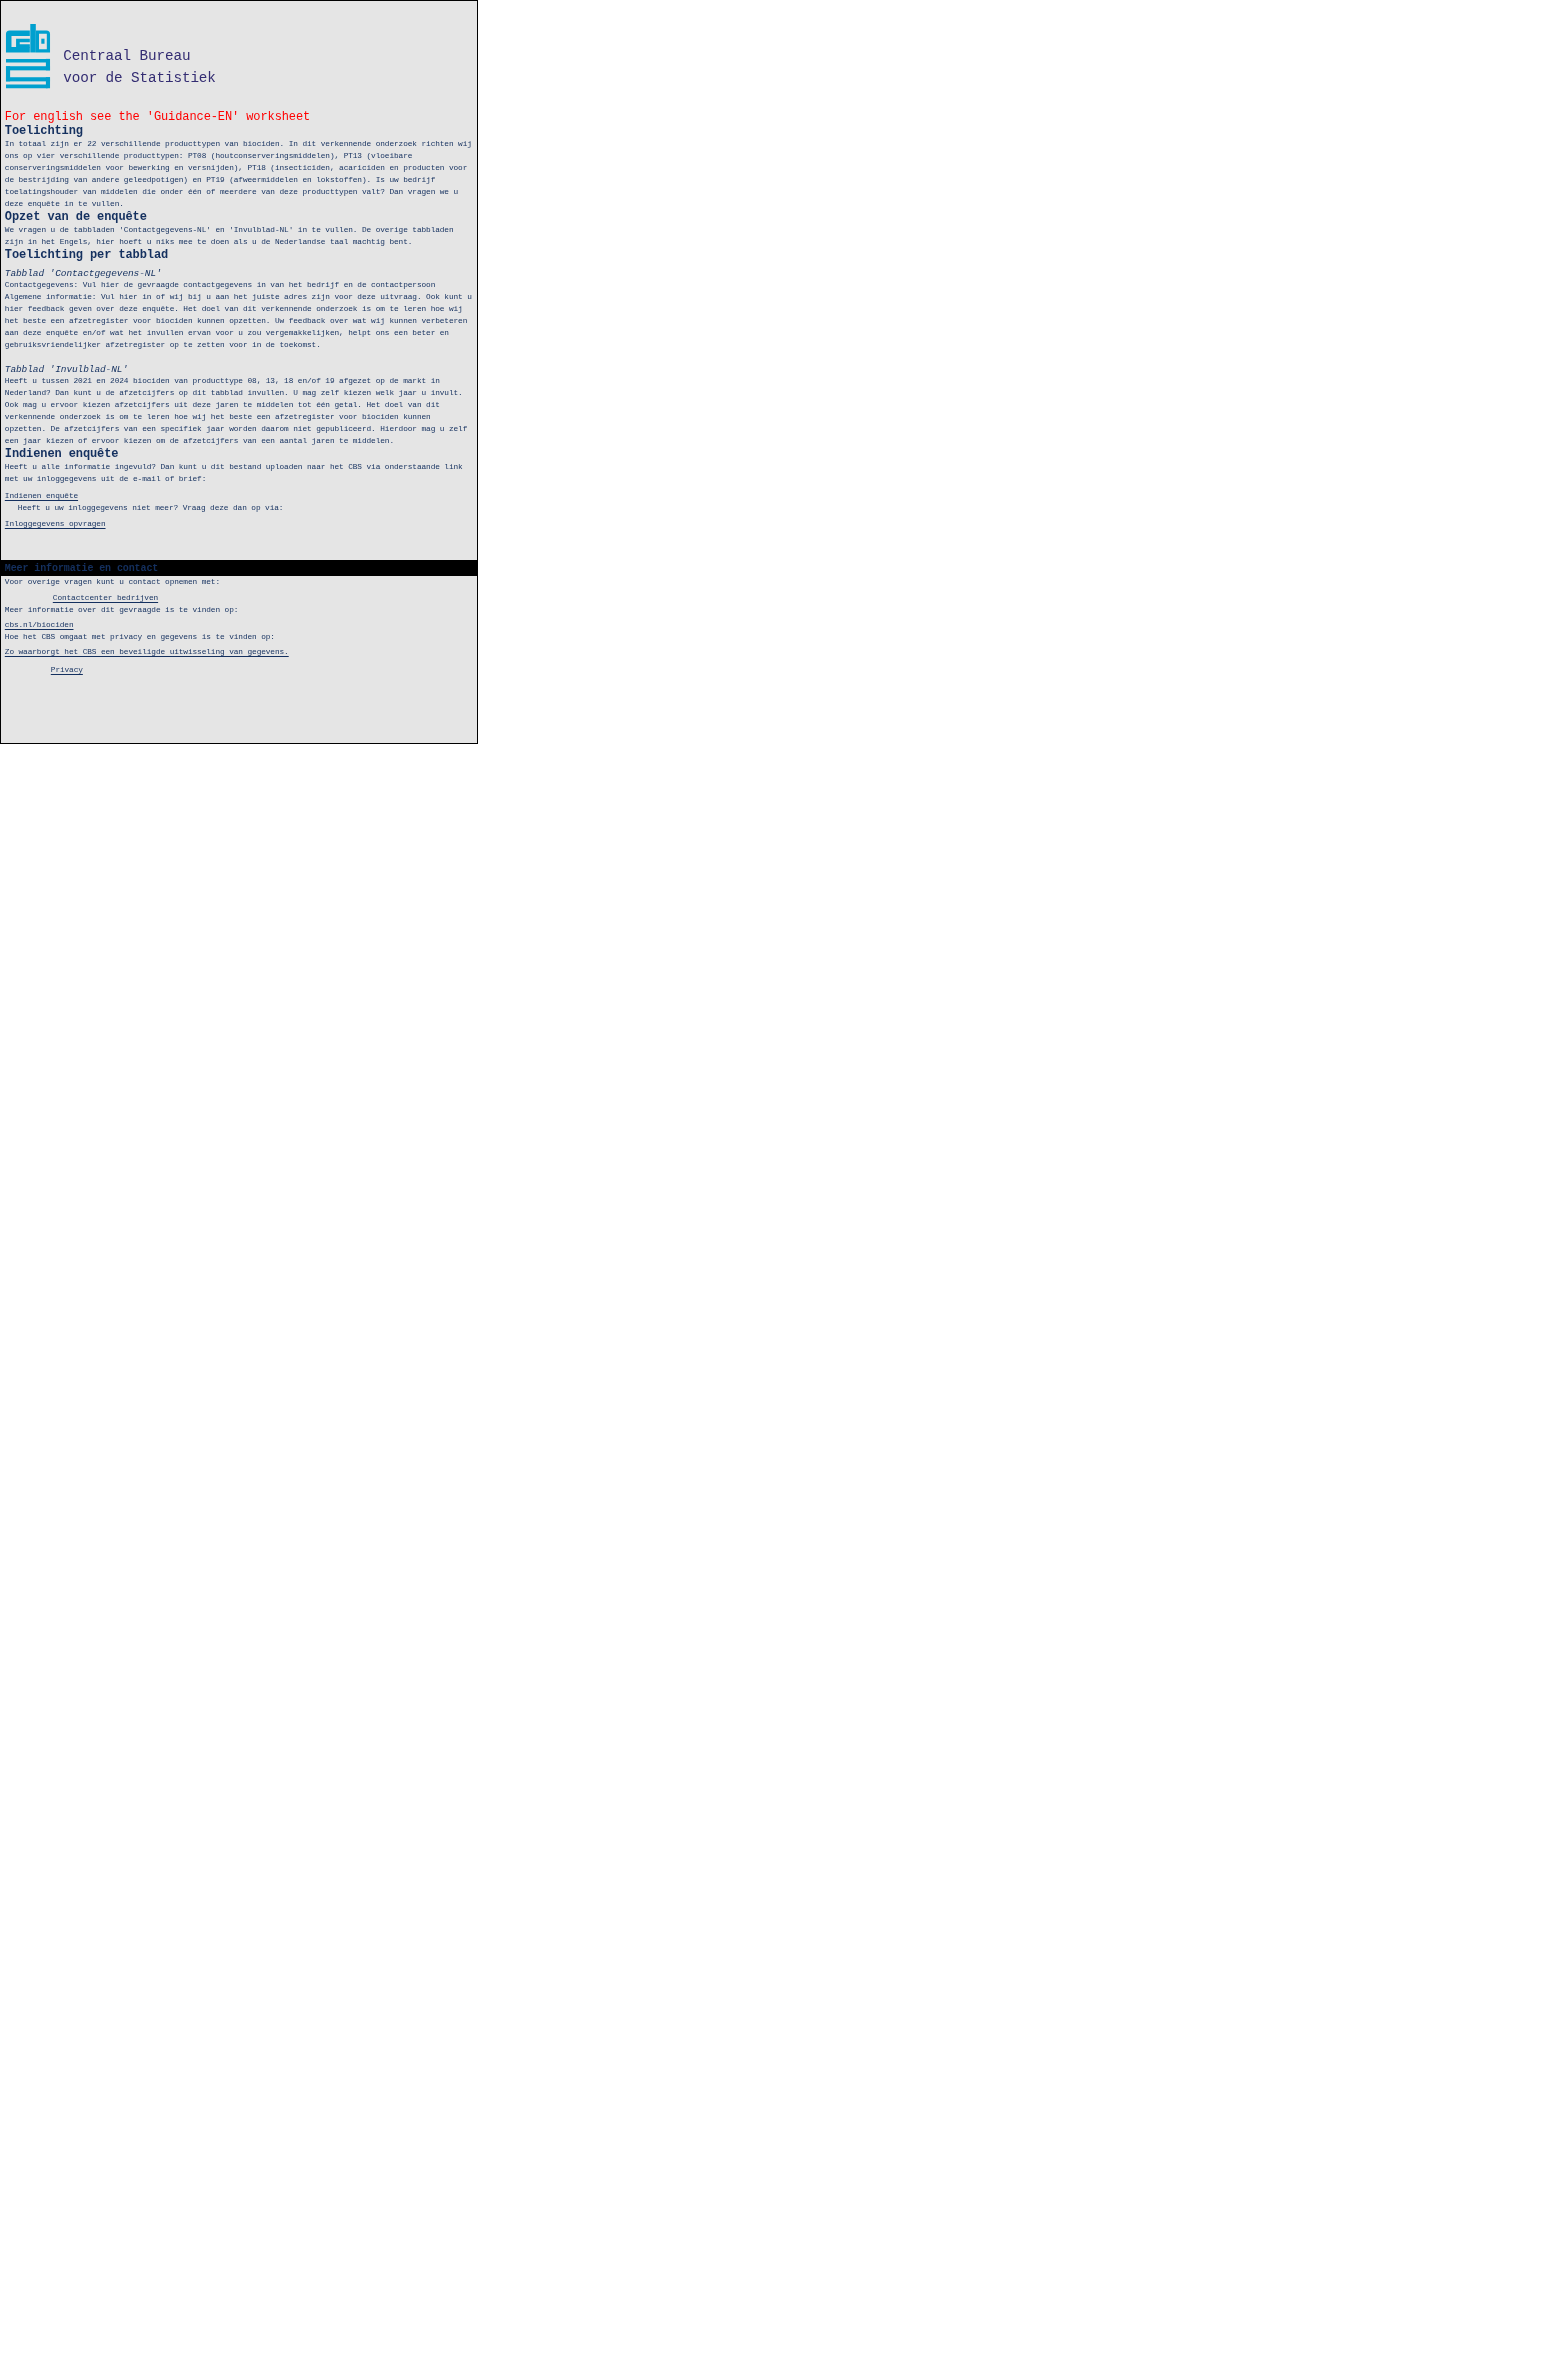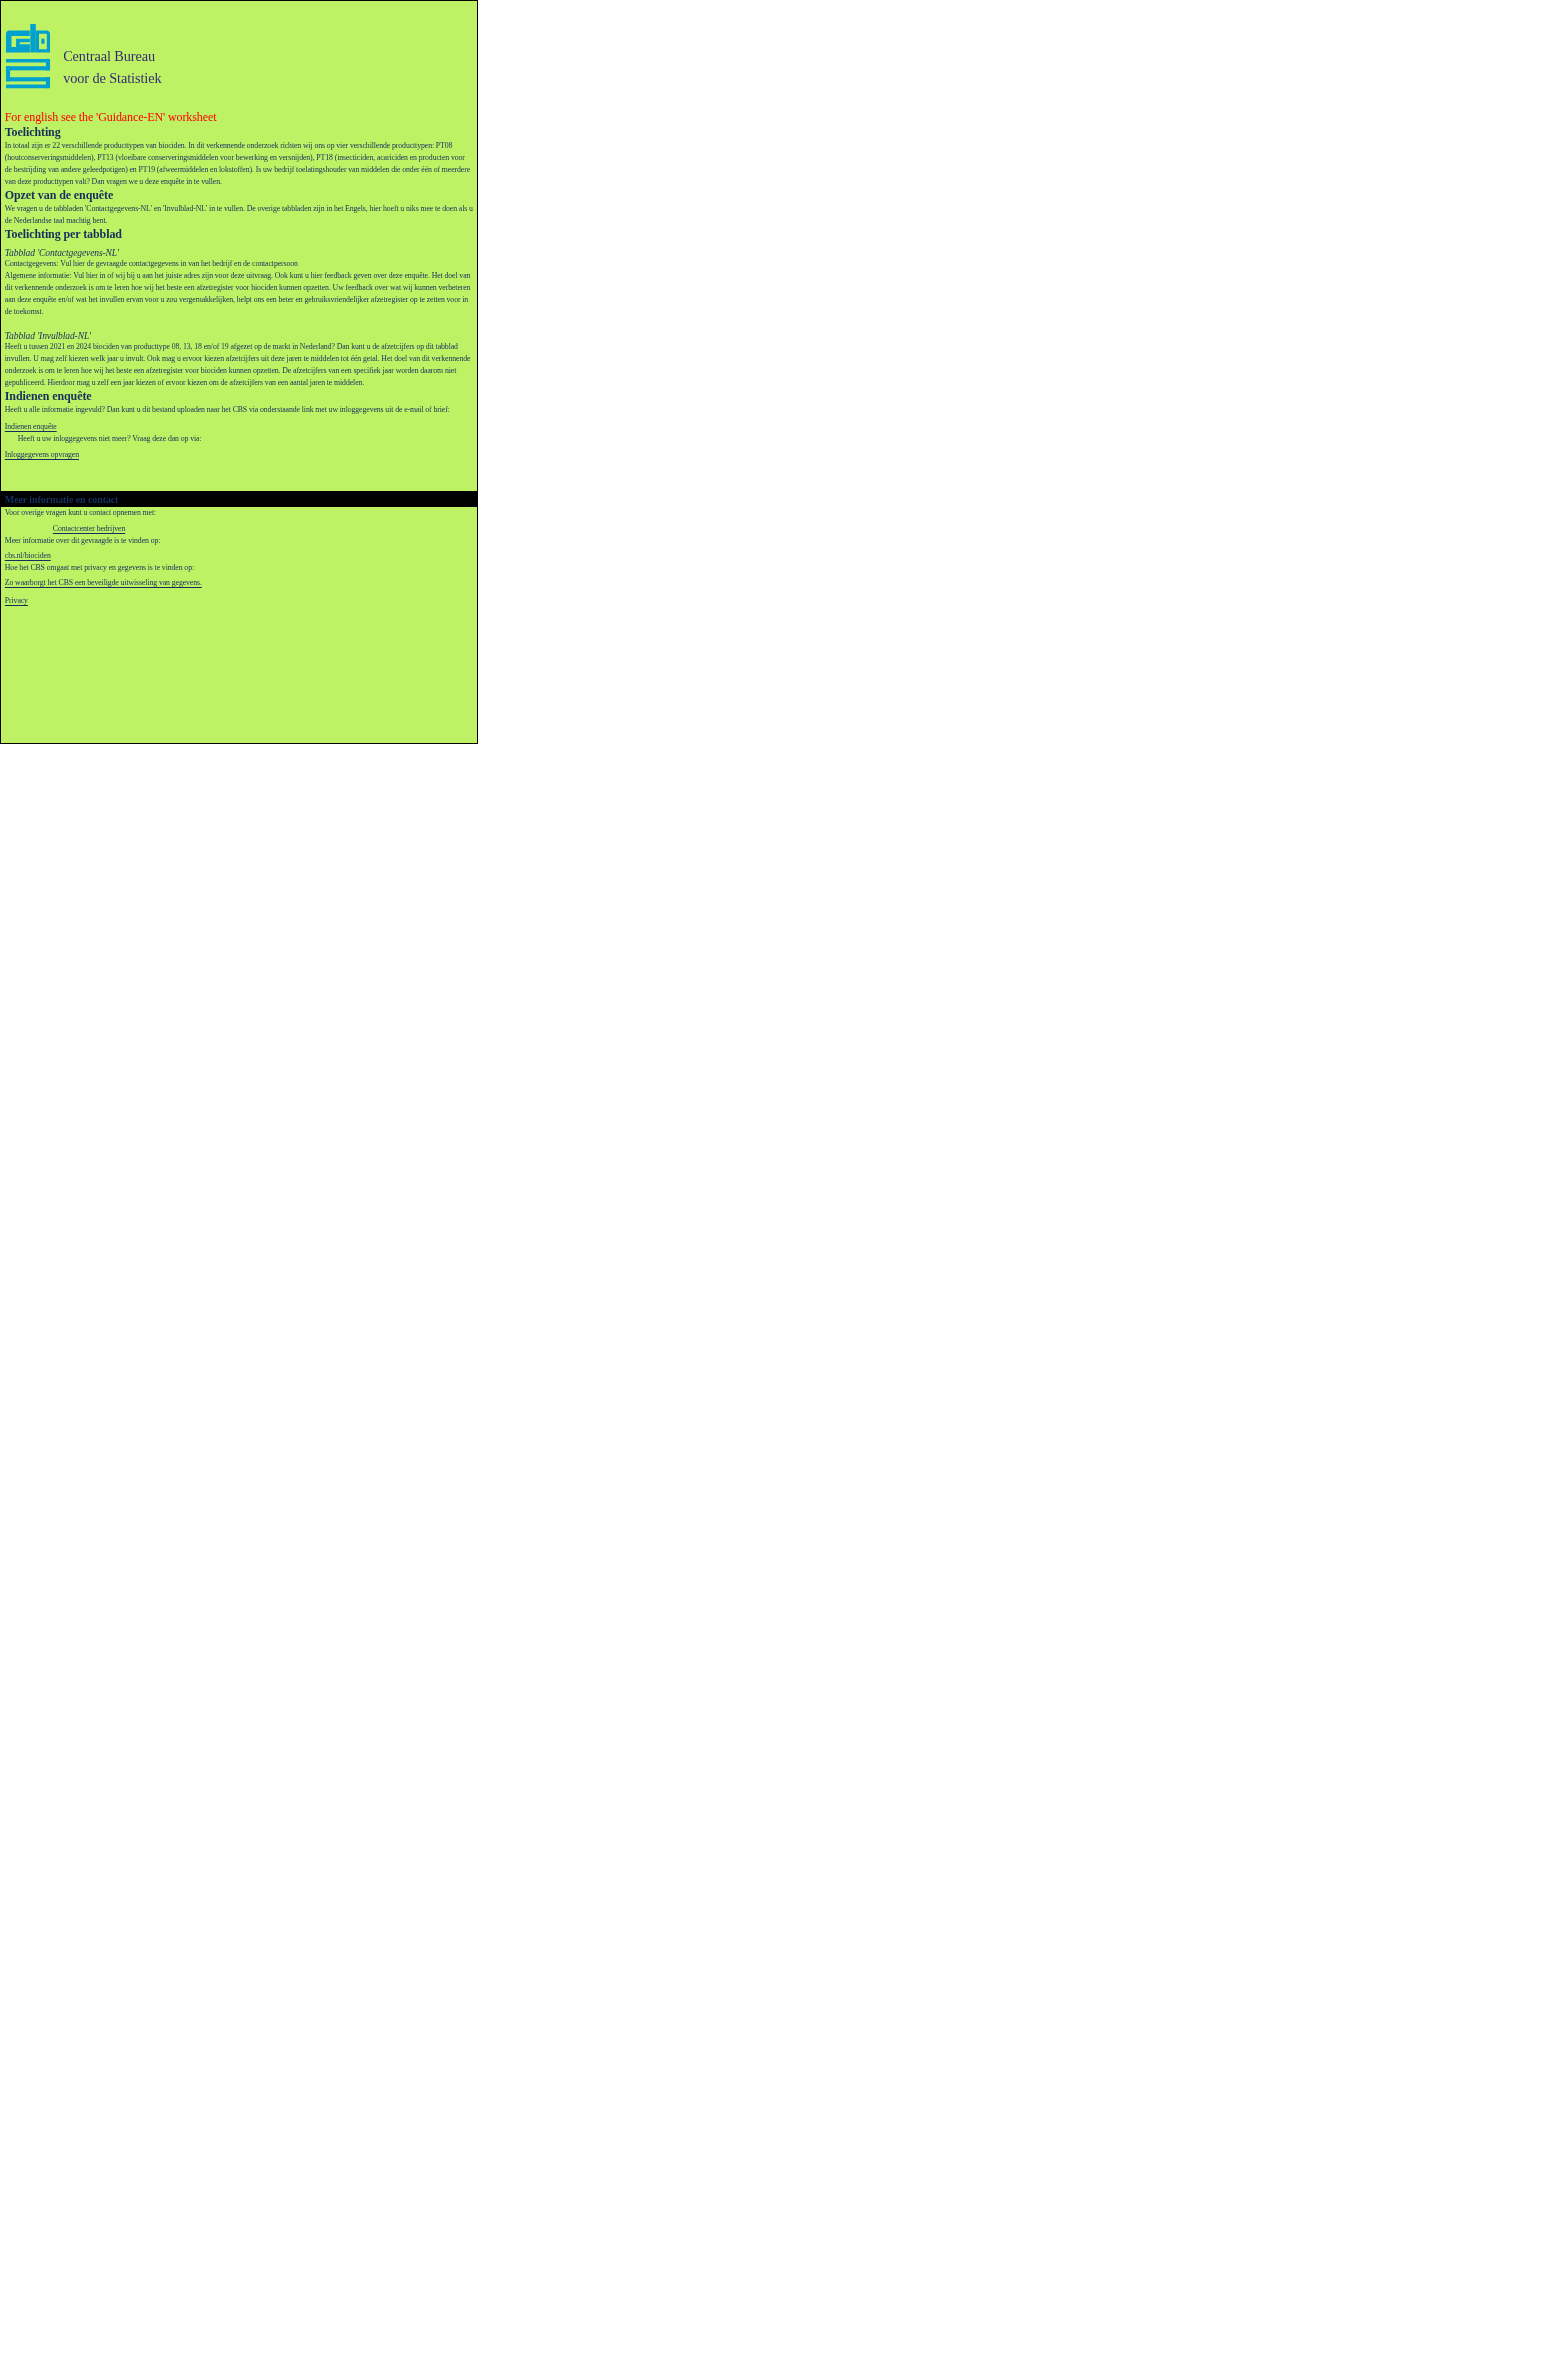--- a/index.html
+++ b/index.html
@@ -1,21 +1,21 @@
 <!DOCTYPE html>
 <html style="font-size:7.6px"><head>
 <meta charset="utf-8">
 <style>
   html,body{margin:0;padding:0;background:#ffffff;}
   .page{
     width:476px;
     min-height:742px;
     border:1.4px solid #000000;
-    background:#bef264;
-    font-family:Liberation Serif, serif;
+    background:#e5e5e5;
+    font-family:Liberation Mono, monospace;
     color:#14305F;
     position:relative;
     overflow:hidden;
   }
   .content{padding:0 3.8px;}
   
   .logo-row{display:flex;align-items:flex-start;margin-top:23px;}
   .cbs-logo{width:46px;height:67px;flex:0 0 auto;}
   .brand-title{
     margin-left:12.4px;
@@ -74,21 +74,21 @@
   }
   .contact-bar .bar-text{
     font-size:10px;font-weight:bold;color:#14305F;letter-spacing:-0.1px;
   }
   .mt-c1{margin-top:5.2px;}
   .mt-clink1{margin-top:3.3px;margin-left:48px;}
   .mt-c2{margin-top:7.1px;}
   .mt-clink2{margin-top:3.3px;}
   .mt-c3{margin-top:7.1px;}
   .mt-clink3{margin-top:3.3px;}
-  .mt-clink4{margin-top:5.2px;}
+  .mt-clink4{margin-top:5.2px;margin-left:46px;}
   .bottom-pad{height:8.6px;}
 </style>
 </head>
 <body>
 
 <div class="page">
   <div class="content">
 
     <div class="logo-row">
       <svg class="cbs-logo" viewBox="0 0 100 146" xmlns="http://www.w3.org/2000/svg" aria-hidden="true">

